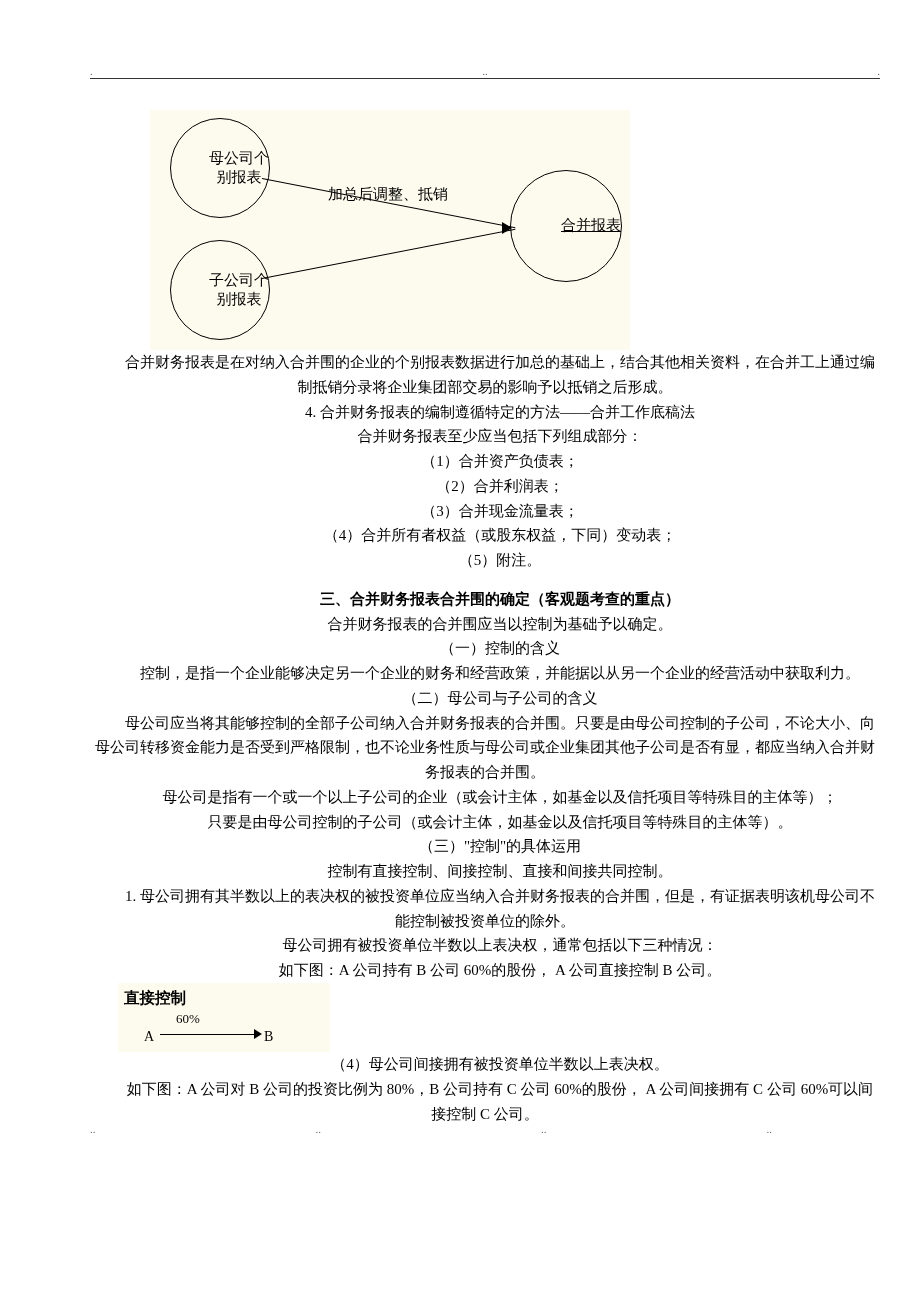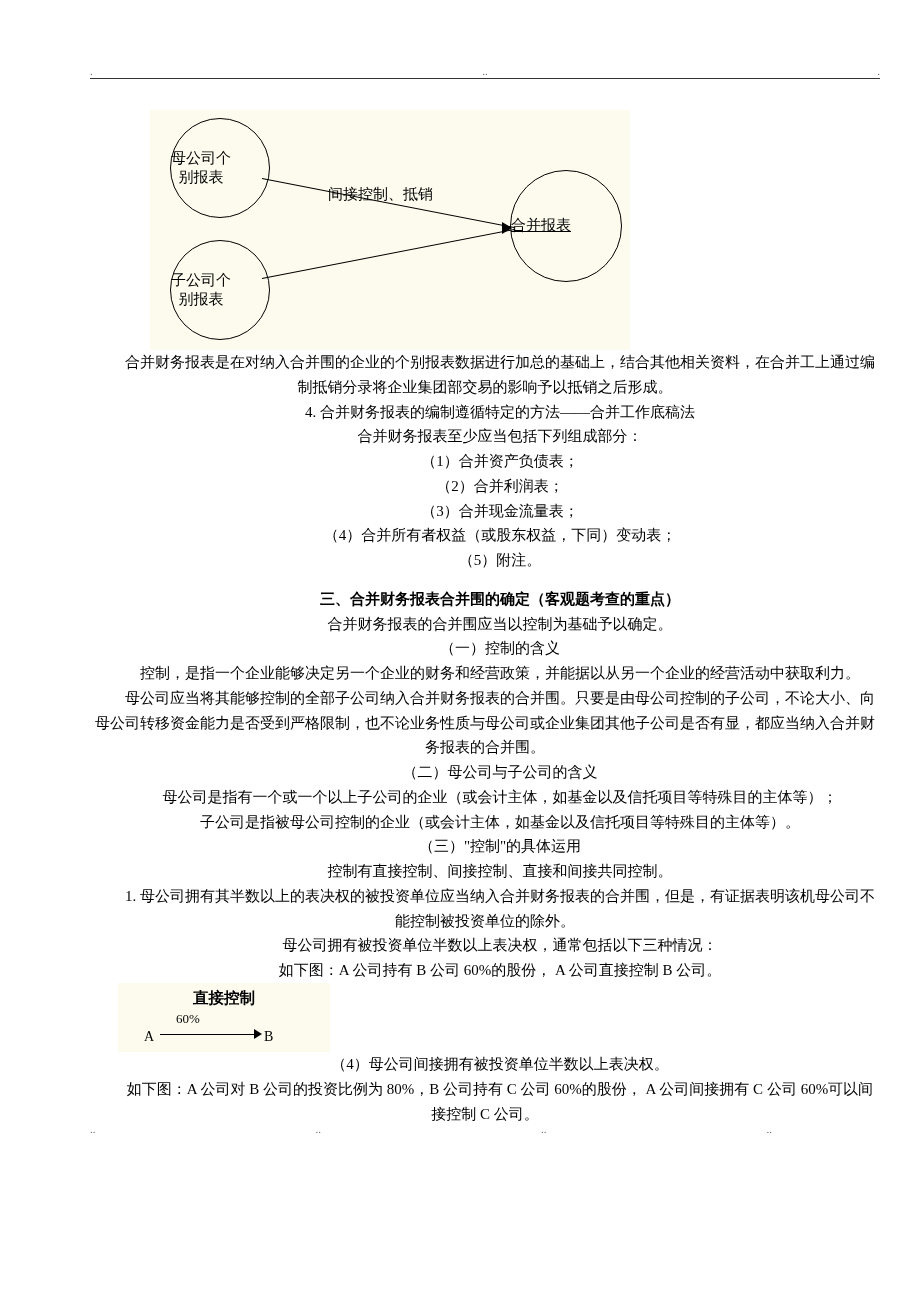--- a/index.html
+++ b/index.html
@@ -56,21 +56,21 @@
     height: 240px;
     margin-left: 60px;
     background: #fdfbee;
   }
   .circle {
     position: absolute;
     border: 1.5px solid #000;
     border-radius: 50%;
     display: flex;
     align-items: center;
-    justify-content: flex-start;
+    justify-content: flex-end;
     text-align: center;
     font-size: 15px;
     line-height: 1.3;
     background: #fdfbee;
   }
   .c1 { left: 20px; top: 8px; width: 98px; height: 98px; }
   .c2 { left: 20px; top: 130px; width: 98px; height: 98px; }
   .c3 { left: 360px; top: 60px; width: 110px; height: 110px; text-decoration: underline; }
   .arrow-line {
     position: absolute;
@@ -91,21 +91,21 @@
   p { margin: 0; }
   .para { text-indent: 2em; text-align: center; }
   .bold { font-weight: bold; }
   .small-diagram {
     margin-left: 2em;
     background: #fdfbee;
     width: 200px;
     padding: 2px 6px 4px 6px;
     font-size: 14px;
   }
-  .sd-title { font-weight: bold; font-size: 15.5px; text-align: center; }
+  .sd-title { font-weight: bold; font-size: 15.5px; }
   .sd-row { position: relative; height: 38px; }
   .sd-pct {
     position: absolute; left: 52px; top: -2px; font-size: 13px;
   }
   .sd-a { position: absolute; left: 20px; top: 15px; }
   .sd-b { position: absolute; left: 140px; top: 15px; }
   .sd-line {
     position: absolute; left: 36px; top: 24px; width: 96px; border-top: 1px solid #000;
   }
   .sd-ah {
@@ -139,42 +139,42 @@
           <span style="white-space:pre-line">子公司个
 别报表</span>
         </div>
       <div class="circle c3">
           <span>合并报表</span>
         </div>
 
       <div class="arrow-line" style="left:112px; top:68px; width:258px; transform:rotate(11deg);"></div>
       <div class="arrow-line" style="left:112px; top:168px; width:258px; transform:rotate(-11deg);"></div>
       <div class="arrow-head" style="left:352px; top:112px;"></div>
-      <div class="arrow-label" style="left:178px; top:72px;">间接控制、抵销</div>
+      <div class="arrow-label" style="left:178px; top:72px;">加总后调整、抵销</div>
     </div>
 
     <p class="para" style="text-indent:2em;">合并财务报表是在对纳入合并围的企业的个别报表数据进行加总的基础上，结合其他相关资料，在合并工上通过编制抵销分录将企业集团部交易的影响予以抵销之后形成。</p>
     <p class="para">4. 合并财务报表的编制遵循特定的方法——合并工作底稿法</p>
     <p class="para">合并财务报表至少应当包括下列组成部分：</p>
     <p class="para">（1）合并资产负债表；</p>
     <p class="para">（2）合并利润表；</p>
     <p class="para">（3）合并现金流量表；</p>
     <p class="para">（4）合并所有者权益（或股东权益，下同）变动表；</p>
     <p class="para">（5）附注。</p>
 
     <p style="height:14px"></p>
 
     <p class="para bold">三、合并财务报表合并围的确定（客观题考查的重点）</p>
     <p class="para">合并财务报表的合并围应当以控制为基础予以确定。</p>
     <p class="para">（一）控制的含义</p>
     <p class="para" style="text-indent:2em;">控制，是指一个企业能够决定另一个企业的财务和经营政策，并能据以从另一个企业的经营活动中获取利力。</p>
+    <p class="para">（二）母公司与子公司的含义</p>
     <p class="para" style="text-indent:2em;">母公司应当将其能够控制的全部子公司纳入合并财务报表的合并围。只要是由母公司控制的子公司，不论大小、向母公司转移资金能力是否受到严格限制，也不论业务性质与母公司或企业集团其他子公司是否有显，都应当纳入合并财务报表的合并围。</p>
-    <p class="para">（二）母公司与子公司的含义</p>
     <p class="para">母公司是指有一个或一个以上子公司的企业（或会计主体，如基金以及信托项目等特殊目的主体等）；</p>
-    <p class="para">子公司是指被母公司控制的企业（或会计主体，如基金以及信托项目等特殊目的主体等）。</p>
+    <p class="para">只要是由母公司控制的子公司（或会计主体，如基金以及信托项目等特殊目的主体等）。</p>
     <p class="para">（三）"控制"的具体运用</p>
     <p class="para">控制有直接控制、间接控制、直接和间接共同控制。</p>
     <p class="para" style="text-indent:2em;">1. 母公司拥有其半数以上的表决权的被投资单位应当纳入合并财务报表的合并围，但是，有证据表明该机母公司不能控制被投资单位的除外。</p>
     <p class="para">母公司拥有被投资单位半数以上表决权，通常包括以下三种情况：</p>
     <p class="para">如下图：A 公司持有 B 公司 60%的股份， A 公司直接控制 B 公司。</p>
 
     <div class="small-diagram">
       <div class="sd-title">直接控制</div>
       <div class="sd-row">
         <span class="sd-pct">60%</span>

